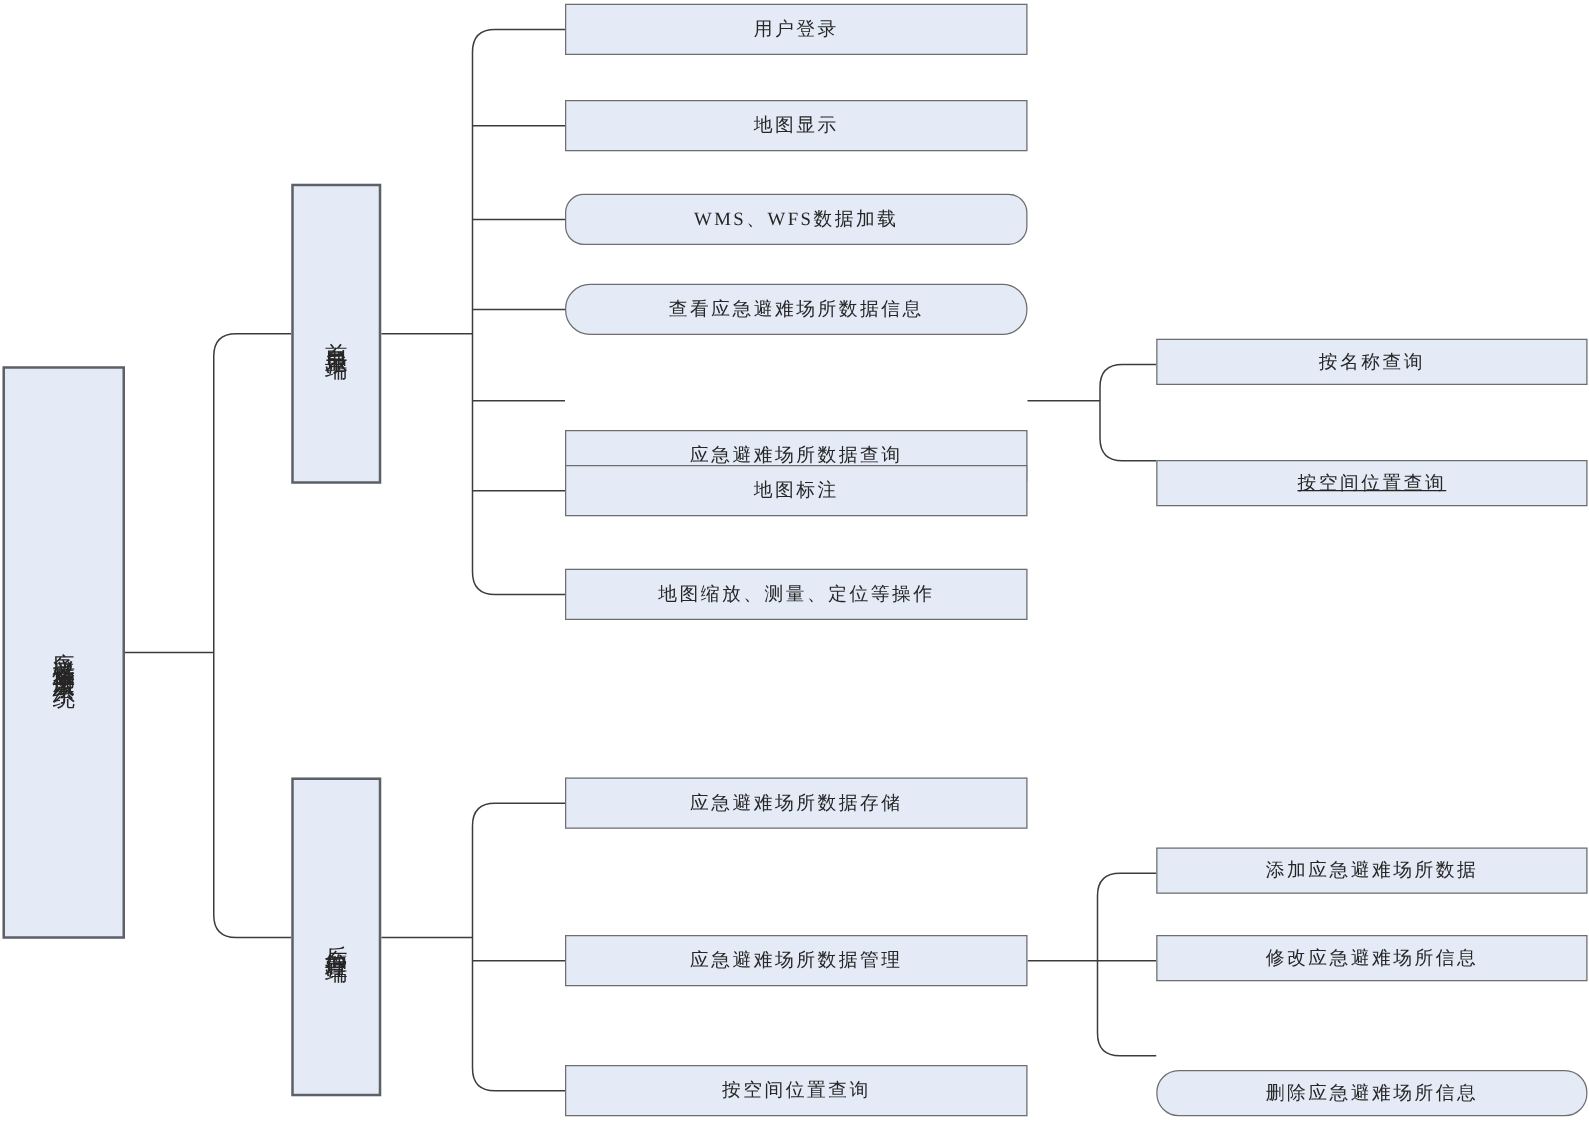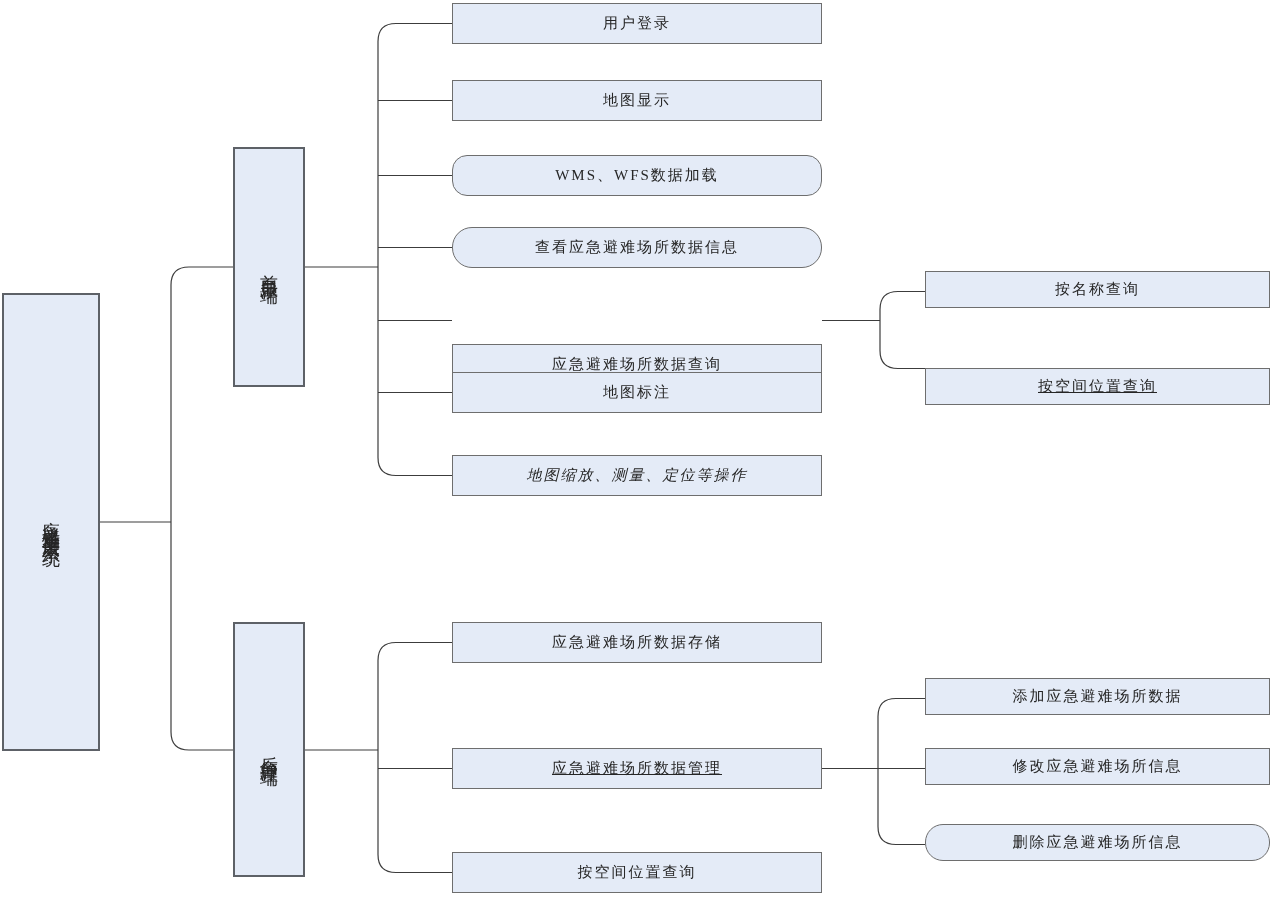--- a/index.html
+++ b/index.html
@@ -88,26 +88,26 @@
 
   <div class="node node-vertical" style="left:233px; top:147px; width:72px; height:240px;">前台显示端</div>
   <div class="node node-vertical" style="left:233px; top:622px; width:72px; height:255px;">后台管理端</div>
 
   <div class="node node-leaf" style="top:3px;">用户登录</div>
   <div class="node node-leaf" style="top:80px;">地图显示</div>
   <div class="node node-leaf" style="top:155px;border-radius:15px;">WMS、WFS数据加载</div>
   <div class="node node-leaf" style="top:227px;border-radius:20px;">查看应急避难场所数据信息</div>
   <div class="node node-leaf" style="top:300px;margin-top:44px;">应急避难场所数据查询</div>
   <div class="node node-leaf" style="top:372px;">地图标注</div>
-  <div class="node node-leaf" style="top:455px;font-style:italic;">地图缩放、测量、定位等操作</div>
+  <div class="node node-leaf" style="top:455px;">地图缩放、测量、定位等操作</div>
 
   <div class="node node-leaf-r" style="top:271px;">按名称查询</div>
   <div class="node node-leaf-r" style="top:368px;text-decoration:underline;">按空间位置查询</div>
 
   <div class="node node-leaf" style="top:622px;">应急避难场所数据存储</div>
-  <div class="node node-leaf" style="top:748px;text-decoration:underline;">应急避难场所数据管理</div>
+  <div class="node node-leaf" style="top:748px;">应急避难场所数据管理</div>
   <div class="node node-leaf" style="top:852px;">按空间位置查询</div>
 
   <div class="node node-leaf-r" style="top:678px;">添加应急避难场所数据</div>
   <div class="node node-leaf-r" style="top:748px;">修改应急避难场所信息</div>
-  <div class="node node-leaf-r" style="top:824px;border-radius:18px;">删除应急避难场所信息</div>
+  <div class="node node-leaf-r" style="top:856px;border-radius:18px;">删除应急避难场所信息</div>
 
 </div>
 
 </body></html>

